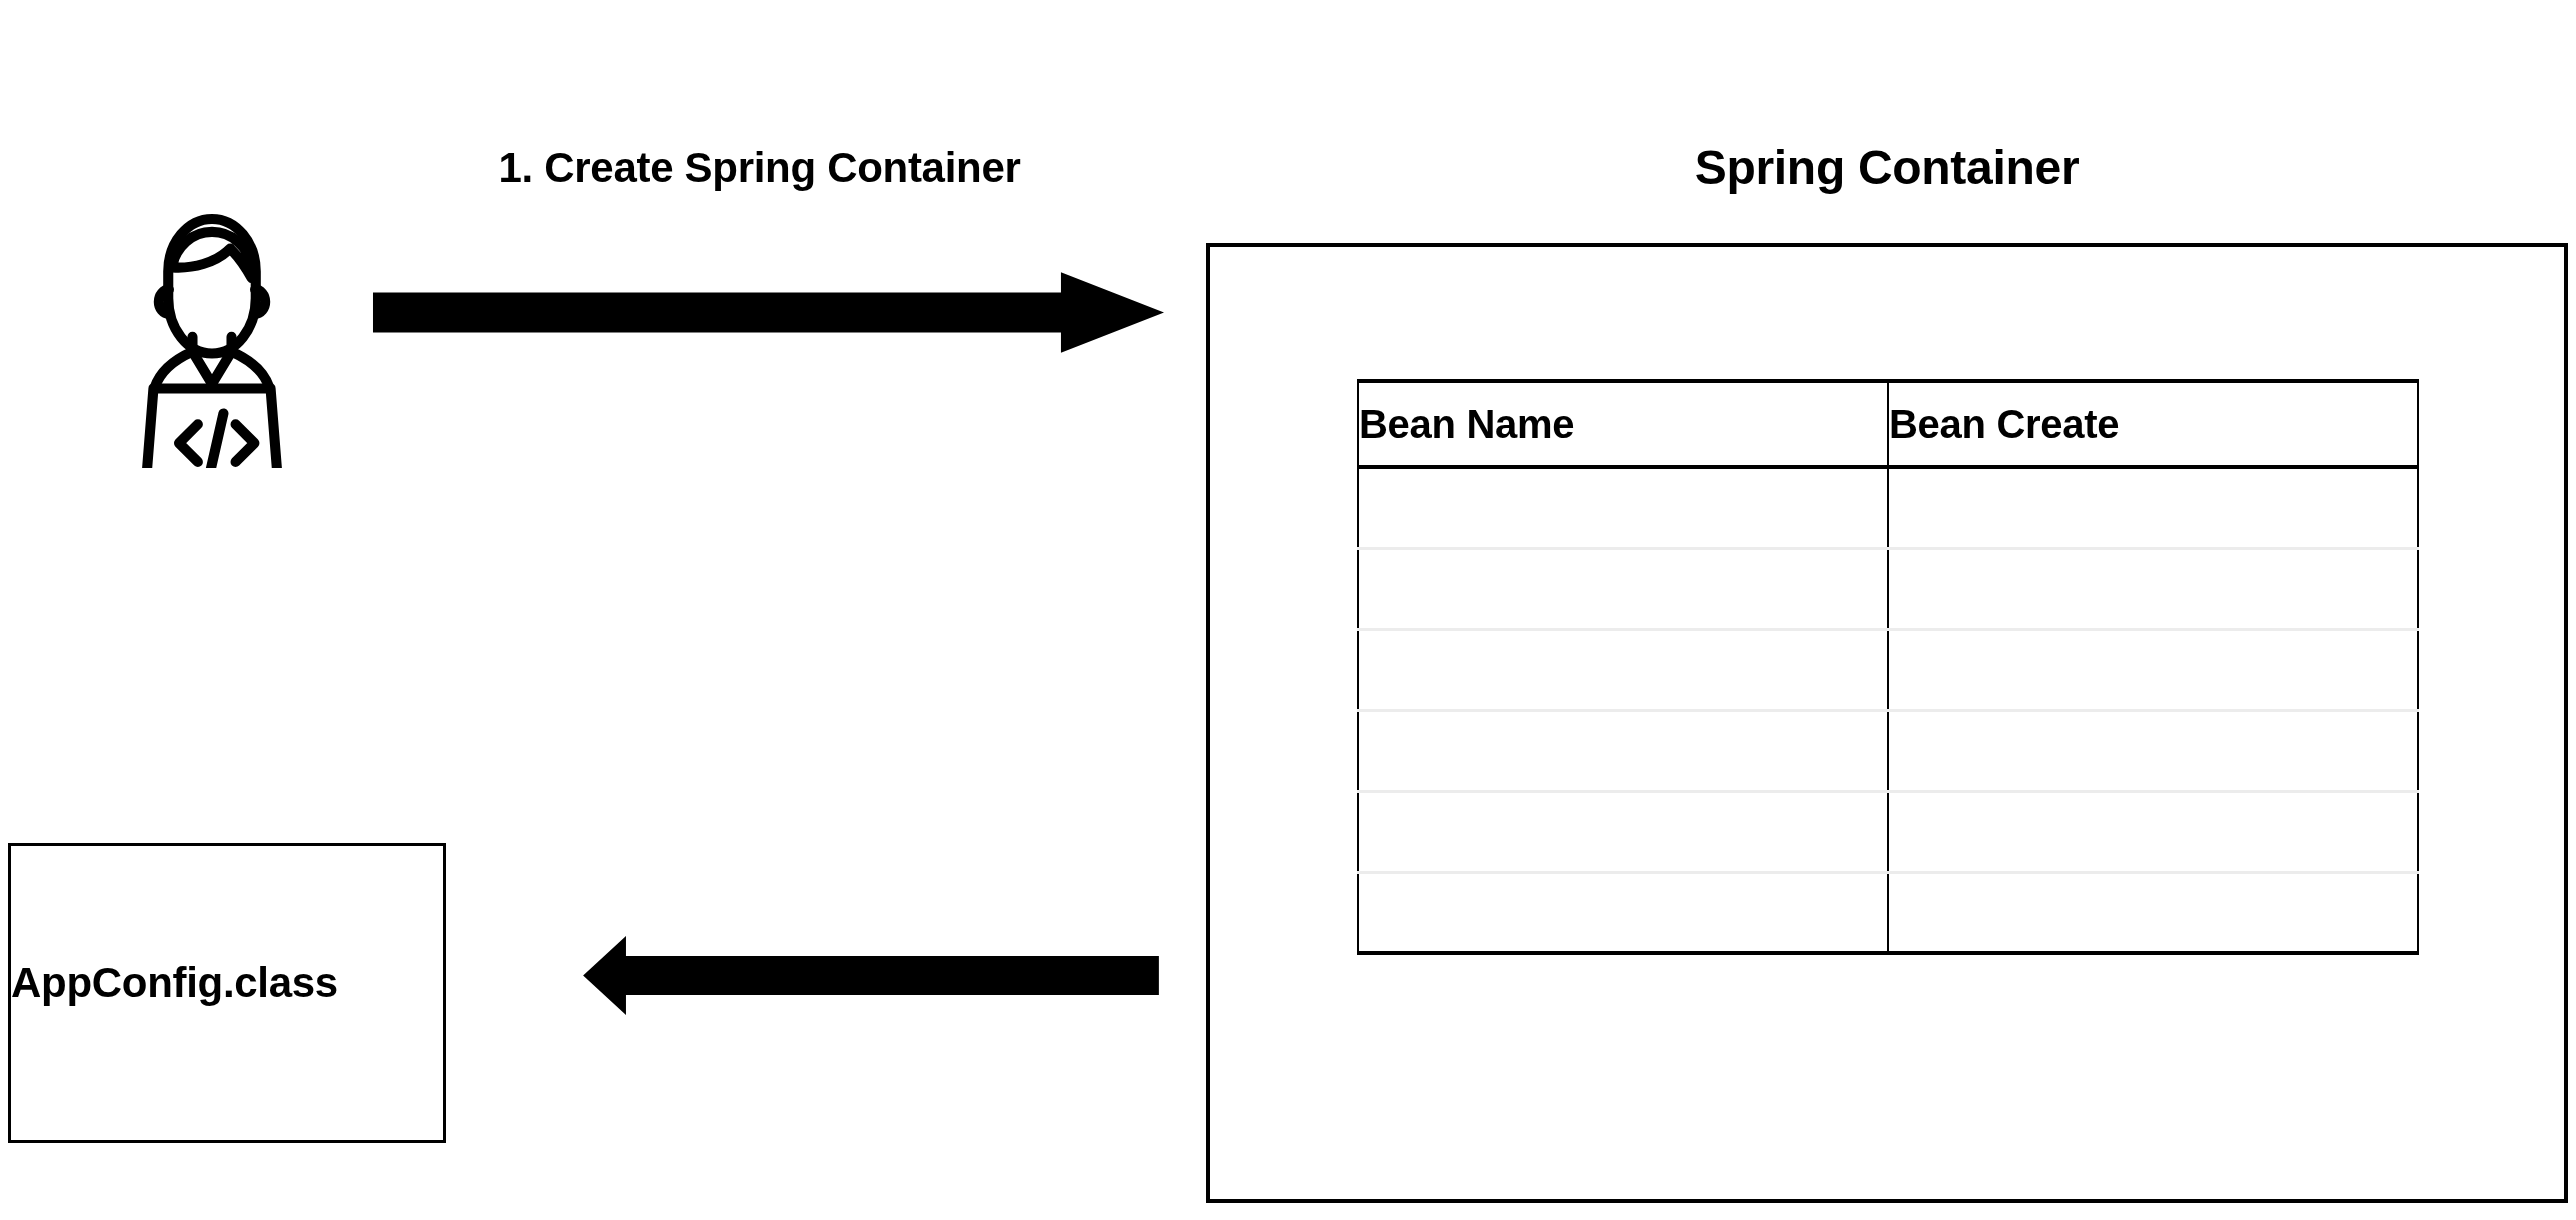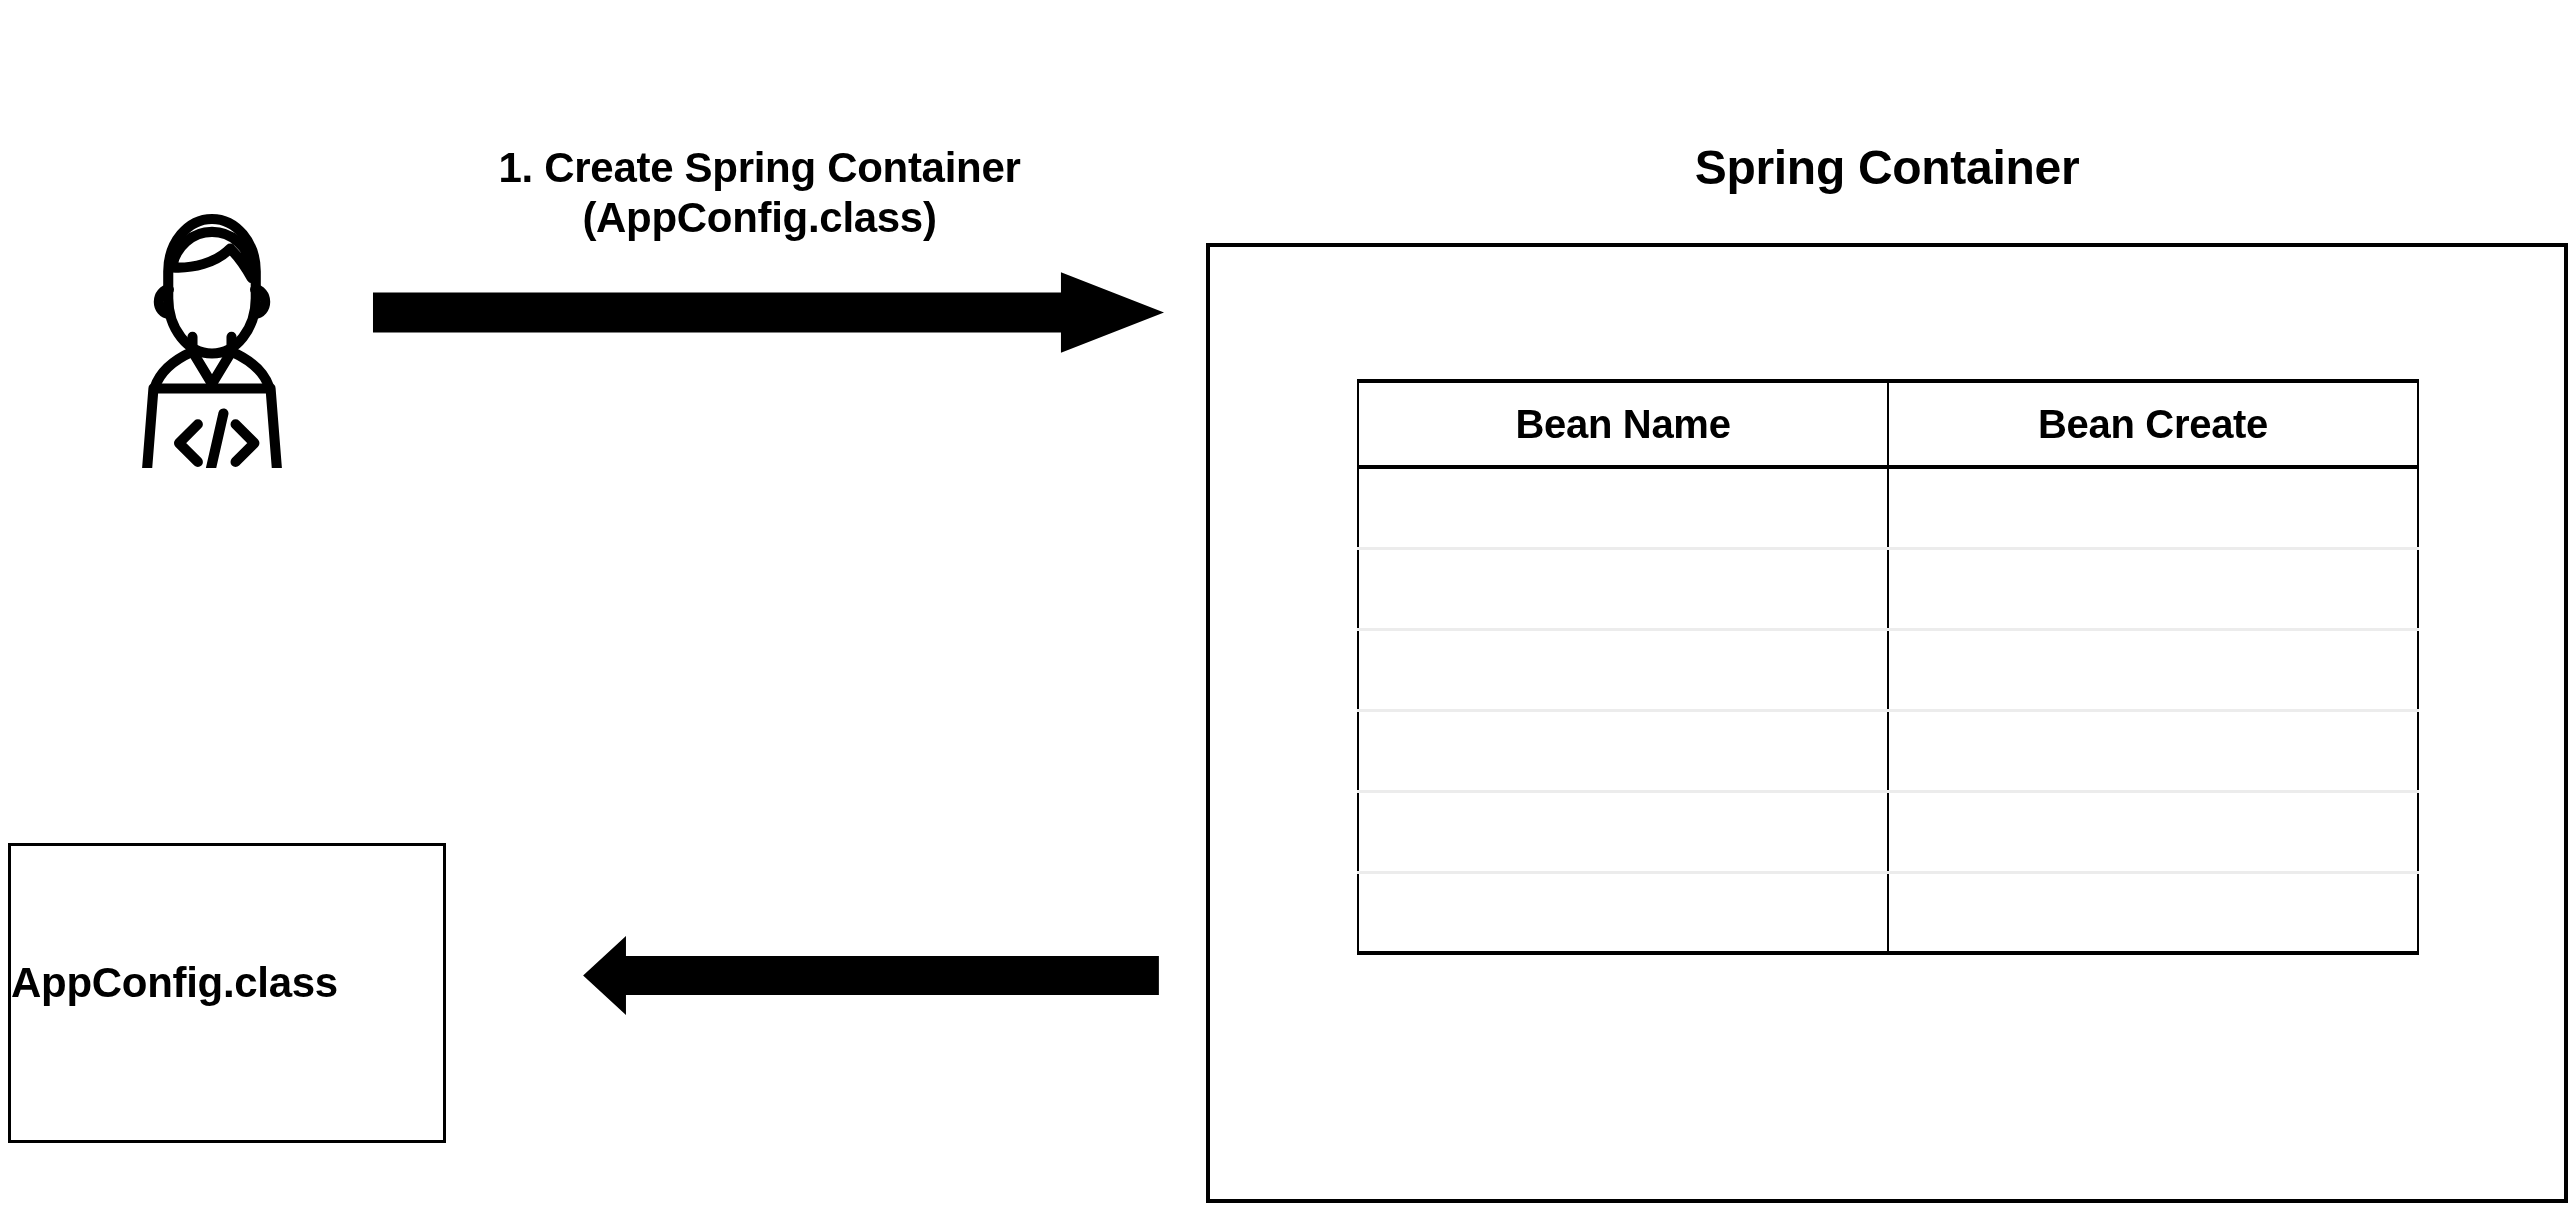--- a/index.html
+++ b/index.html
@@ -134,21 +134,21 @@
     border-right: 2.7px solid #000000;
     width: 50%;
     padding: 0;
   }
   #bean-table thead th {
     border-top: 4px solid #000000;
     border-bottom: 4px solid #000000;
     height: 86px;
     font-size: 40px;
     font-weight: bold;
-    text-align: center;
+    text-align: left;
     color: #000000;
     vertical-align: middle;
     letter-spacing: -0.3px;
   }
   #bean-table tbody td {
     height: 81px;
     border-bottom: 3.4px solid #ececec;
   }
   #bean-table tbody tr:last-child td {
     border-bottom: 4.7px solid #000000;
@@ -184,21 +184,20 @@
 
         <path d="M222 329 l-20 88"></path>
 
         <path d="M240 345 l28 28 l-28 28"></path>
       </g>
     </svg>
   </div>
 
   <div id="step1-label">
     <span class="ln">1. Create Spring Container</span>
-    <span class="ln">(AppConfig.class)</span>
   </div>
 
   <div id="arrow-create-container">
     <svg viewBox="0 0 1182 130" width="795" height="87" aria-hidden="true">
       <polygon fill="#000000" points="0,35 1028,35 1028,5 1182,65 1028,125 1028,95 0,95"></polygon>
     </svg>
   </div>
 
 
   <div id="arrow-use-configuration">

